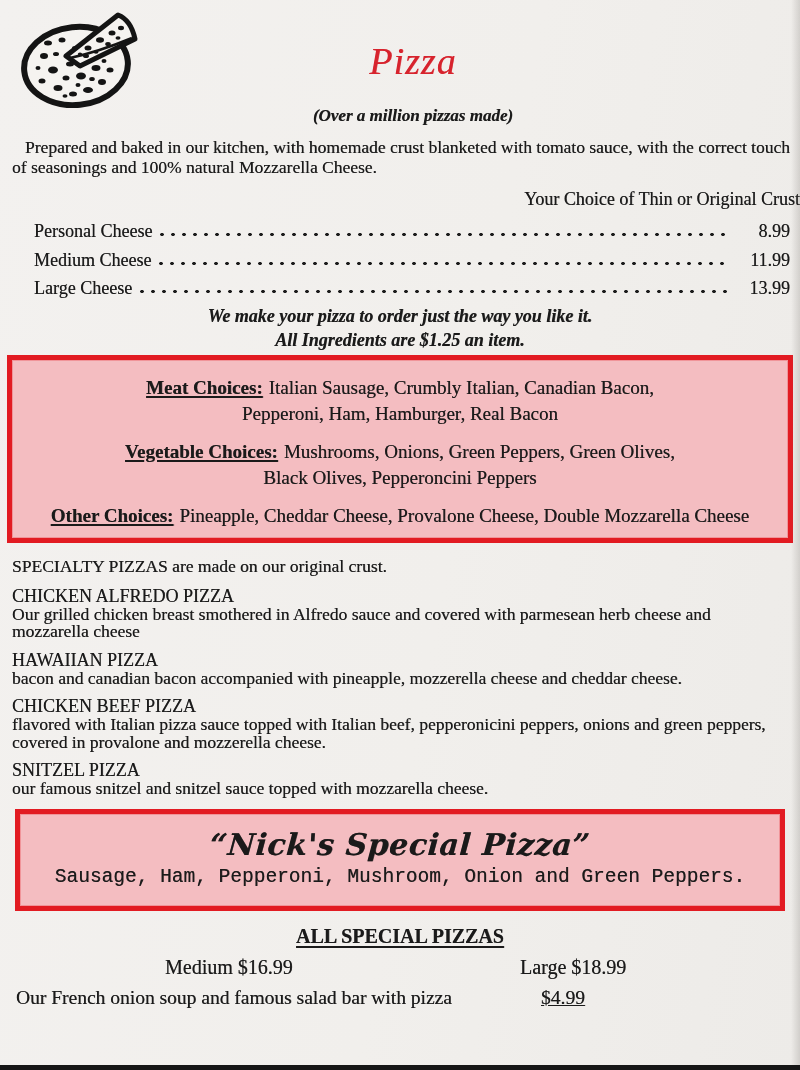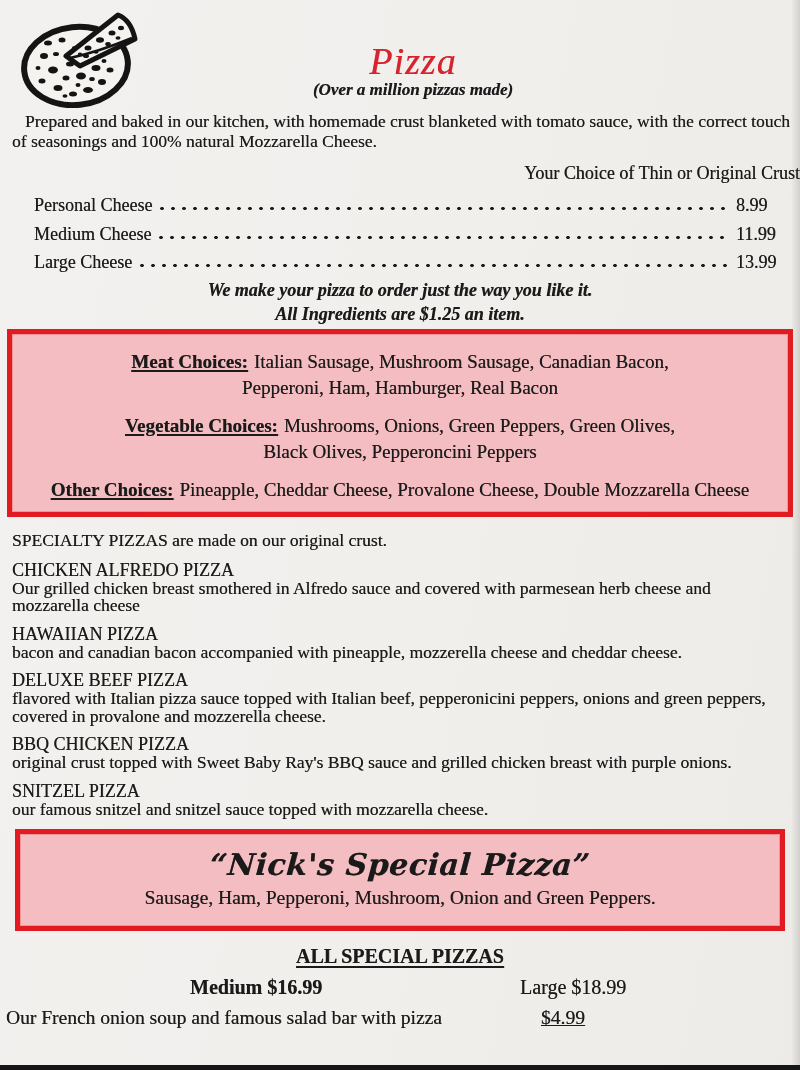--- a/index.html
+++ b/index.html
@@ -15,33 +15,33 @@
   .edge-shade { position:absolute; top:0; right:0; bottom:0; width:9px;
     background:linear-gradient(to right, rgba(0,0,0,0), rgba(110,105,100,0.22)); pointer-events:none; }
   .bottom-bar { position:absolute; left:0; bottom:0; width:100%; height:5px; background:#161616; }
 
   .header { position:relative;padding-left:26px; }
   .logo { position:absolute; left:18px; top:6px; }
   .menu-title { margin:0; padding-top:42px; text-align:center;
     font-size:38px; line-height:38px; font-style:italic; font-weight:500;
     color:#d7232d; letter-spacing:1px; text-shadow:0.4px 0 0 rgba(215,35,45,0.7); }
   .menu-subtitle { text-align:center; font-size:17px; line-height:20px;
-    font-weight:bold; font-style:italic; }
+    font-weight:bold; font-style:italic;margin-top:26px; }
 
   .intro { margin:11px 10px 0 12px; font-size:17.5px; line-height:20px;
     text-align:justify; text-indent:13px; }
   .crust-line { text-align:right; margin-top:11px; font-size:18px; line-height:22px; }
 
   .prices { margin:7px 10px 0 12px; font-size:18px; }
   .price-row { display:flex; align-items:baseline; line-height:28.5px;margin-left:22px; }
   .price-name { white-space:nowrap; }
   .dots { flex:1; height:5px; margin:0 6px 0 8px;
     background-image:radial-gradient(circle at 2px 2.5px, #1c1c1c 1.5px, transparent 2px);
     background-size:11px 5px; background-repeat:repeat-x; }
-  .price-value { width:54px; text-align:left; white-space:nowrap; }
+  .price-value { width:54px; text-align:right; white-space:nowrap; }
 
   .notes { margin-top:1px; text-align:center; font-weight:bold; font-style:italic;
     font-size:18px; line-height:24px; }
 
   .choices-box { margin:3px 7px 0 7px; border:5px solid #e21b22; background:#f4bdc1;
     box-shadow:inset 0 0 0 1px rgba(226,27,34,0.25);
     text-align:center; font-size:19px; padding:15px 6px 9px; }
   .choice-group { line-height:26px; }
   .choice-group + .choice-group { margin-top:12px; }
   .choice-label { font-weight:bold; text-decoration:underline;
@@ -51,31 +51,31 @@
   .specialty-intro { line-height:22px; }
   .sp-item { margin-top:9px; }
   .sp-name { font-size:18px; line-height:20px; }
   .sp-desc { line-height:17.5px; }
 
   .nicks-box { margin:11px 15px 0 15px; border:5px solid #e21b22; background:#f4bdc1;
     box-shadow:inset 0 0 0 1px rgba(226,27,34,0.25); text-align:center; padding:13px 10px 15px; }
   .nicks-title { font-family:"DejaVu Serif","Liberation Serif",serif;
     font-size:30px; line-height:36px; font-weight:bold; font-style:italic;
     letter-spacing:0.5px; transform:skewX(-4deg); }
-  .nicks-toppings { font-size:19.5px; line-height:27px; margin-top:1px; }
+  .nicks-toppings { font-size:19.5px; line-height:27px; margin-top:1px;font-family:Liberation Mono, monospace; }
 
   .all-special-heading { margin-top:13px; text-align:center; font-size:20px; line-height:25px;
     font-weight:bold; }
   .all-special-heading span { text-decoration:underline; text-decoration-thickness:2px;
     text-underline-offset:3px; }
   .sizes-row { position:relative; height:26px; margin-top:5px; font-size:20px; line-height:26px; }
-  .size-medium { position:absolute; left:190px;font-weight:bold; }
+  .size-medium { position:absolute; left:165px; }
   .size-large { position:absolute; left:520px; }
   .soup-row { position:relative; height:26px; margin-top:5px; font-size:19.5px; line-height:26px; }
-  .soup-text { position:absolute; left:6px; }
+  .soup-text { position:absolute; left:16px; }
   .soup-price { position:absolute; left:541px;text-decoration:underline; }
 </style>
 </head>
 <body>
 
 <div class="page">
 
   <div class="header">
     <div class="logo">
       <svg width="126" height="102" viewBox="0 0 126 102">
@@ -147,21 +147,21 @@
     </div>
   </div>
 
   <div class="notes">
     <div>We make your pizza to order just the way you like it.</div>
     <div>All Ingredients are $1.25 an item.</div>
   </div>
 
   <div class="choices-box">
     <div class="choice-group">
-      <div><span class="choice-label">Meat Choices:</span><span>Italian Sausage, Mushroom Sausage, Canadian Bacon,</span></div>
+      <div><span class="choice-label">Meat Choices:</span><span>Italian Sausage, Crumbly Italian, Canadian Bacon,</span></div>
       <div>Pepperoni, Ham, Hamburger, Real Bacon</div>
     </div>
     <div class="choice-group">
       <div><span class="choice-label">Vegetable Choices:</span><span>Mushrooms, Onions, Green Peppers, Green Olives,</span></div>
       <div>Black Olives, Pepperoncini Peppers</div>
     </div>
     <div class="choice-group">
       <div><span class="choice-label">Other Choices:</span><span>Pineapple, Cheddar Cheese, Provalone Cheese, Double Mozzarella Cheese</span></div>
     </div>
   </div>
@@ -171,26 +171,22 @@
 
     <div class="sp-item">
       <div class="sp-name">CHICKEN ALFREDO PIZZA</div>
       <div class="sp-desc">Our grilled chicken breast smothered in Alfredo sauce and covered with parmesean herb cheese and mozzarella cheese</div>
     </div>
     <div class="sp-item">
       <div class="sp-name">HAWAIIAN PIZZA</div>
       <div class="sp-desc">bacon and canadian bacon accompanied with pineapple, mozzerella cheese and cheddar cheese.</div>
     </div>
     <div class="sp-item">
-      <div class="sp-name">DELUXE BEEF PIZZA</div>
+      <div class="sp-name">CHICKEN BEEF PIZZA</div>
       <div class="sp-desc">flavored with Italian pizza sauce topped with Italian beef, pepperonicini peppers, onions and green peppers, covered in provalone and mozzerella cheese.</div>
-    </div>
-    <div class="sp-item">
-      <div class="sp-name">BBQ CHICKEN PIZZA</div>
-      <div class="sp-desc">original crust topped with Sweet Baby Ray's BBQ sauce and grilled chicken breast with purple onions.</div>
     </div>
     <div class="sp-item">
       <div class="sp-name">SNITZEL PIZZA</div>
       <div class="sp-desc">our famous snitzel and snitzel sauce topped with mozzarella cheese.</div>
     </div>
   </div>
 
   <div class="nicks-box">
     <div class="nicks-title">“Nick's Special Pizza”</div>
     <div class="nicks-toppings">Sausage, Ham, Pepperoni, Mushroom, Onion and Green Peppers.</div>

